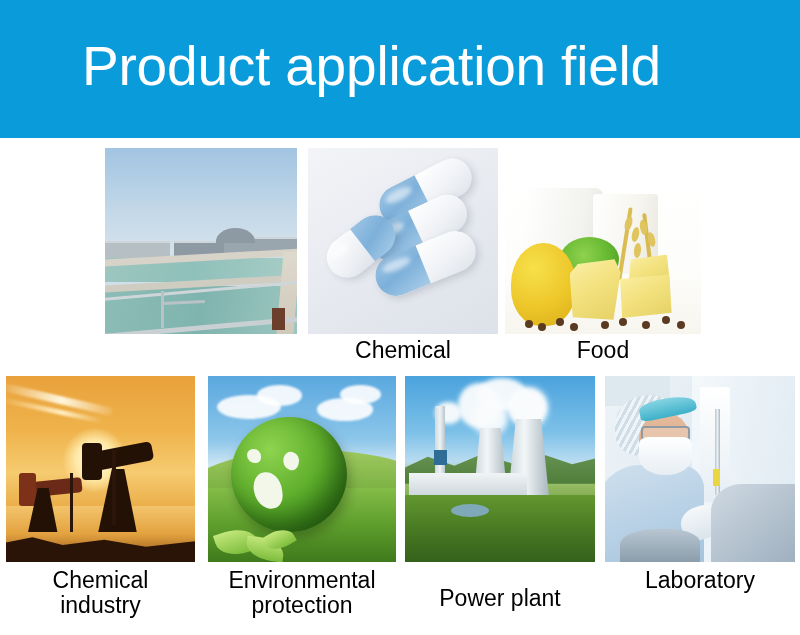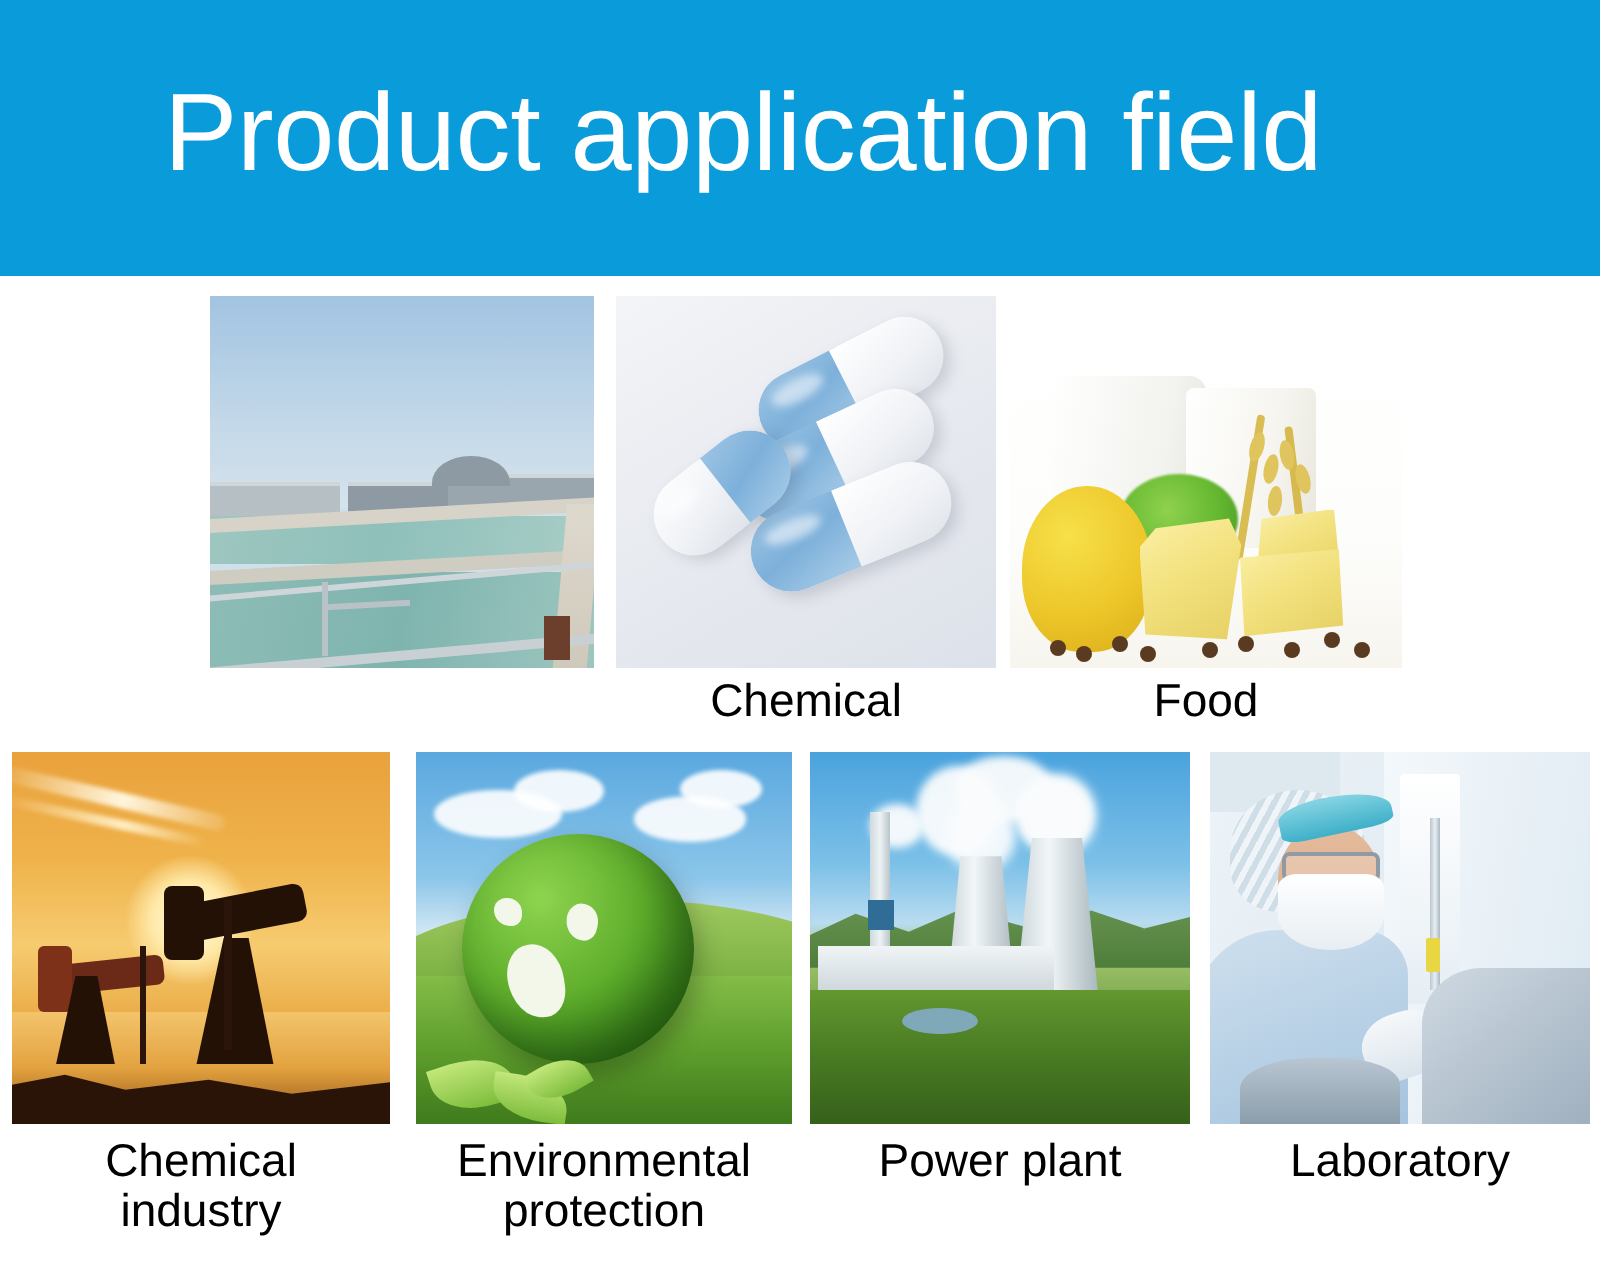--- a/index.html
+++ b/index.html
@@ -420,21 +420,21 @@
         <div class="mtn"></div>
         <div class="stack"></div>
           <div class="stackb"></div>
         <div class="tower t1"></div>
           <div class="tower t2"></div>
         <div class="bldg"></div>
         <div class="grass"></div>
         <div class="pond"></div>
       </div>
     </div>
-    <div class="caption" style="top:192px;">Power plant</div>
+    <div class="caption" style="top:210px;">Power plant</div>
   </div>
 
   <div class="cell" style="left:605px; top:376px; width:190px; height:250px;">
     <div class="thumb" style="width:190px; height:186px;">
       <div class="scene sc-lab">
         <div class="wall"></div>
         <div class="panel"></div>
         <div class="pole"></div>
         <div class="ytag"></div>
         <div class="hood"></div>

